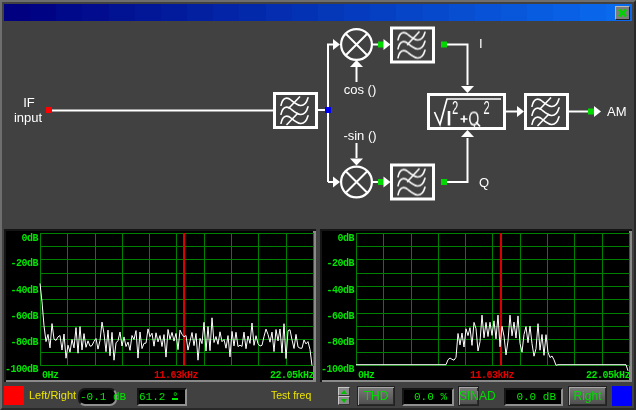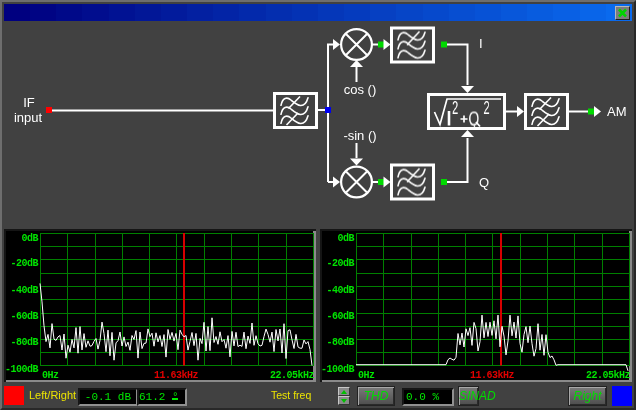--- a/index.html
+++ b/index.html
@@ -4,21 +4,21 @@
 html,body { width:636px; height:410px; overflow:hidden; }
 body { background:#414141; font-family:"Liberation Sans",sans-serif; position:relative; }
 .frame { position:absolute; inset:0; border-top:2px solid #6e6e6e; border-left:2px solid #6e6e6e; border-right:2px solid #282828; border-bottom:2px solid #282828; }
 .title { position:absolute; left:4px; top:4px; width:628px; height:17px; background:linear-gradient(to right,#000080 0.0%,#000080 4.2%,#000484 4.2%,#000484 8.3%,#000989 8.3%,#000989 12.5%,#010d8e 12.5%,#010d8e 16.7%,#011293 16.7%,#011293 20.8%,#021797 20.8%,#021797 25.0%,#021b9c 25.0%,#021b9c 29.2%,#0320a1 29.2%,#0320a1 33.3%,#0324a6 33.3%,#0324a6 37.5%,#0329ab 37.5%,#0329ab 41.7%,#042eaf 41.7%,#042eaf 45.8%,#0432b4 45.8%,#0432b4 50.0%,#0537b9 50.0%,#0537b9 54.2%,#053bbe 54.2%,#053bbe 58.3%,#0640c2 58.3%,#0640c2 62.5%,#0645c7 62.5%,#0645c7 66.7%,#0649cc 66.7%,#0649cc 70.8%,#074ed1 70.8%,#074ed1 75.0%,#0752d6 75.0%,#0752d6 79.2%,#0857da 79.2%,#0857da 83.3%,#085cdf 83.3%,#085cdf 87.5%,#0960e4 87.5%,#0960e4 91.7%,#0965e9 91.7%,#0965e9 95.8%,#0a6aee 95.8%,#0a6aee 100.0%); }
 .title span { position:absolute; left:4px; top:1px; color:#fff; font-size:12px; font-weight:bold; letter-spacing:0.1px; }
 .close { position:absolute; right:2px; top:2px; width:15px; height:14px; background:#7d7d7d; border-top:1px solid #b8b8b8; border-left:1px solid #b8b8b8; border-right:1px solid #1f1f1f; border-bottom:1px solid #1f1f1f; }
 .diag { position:absolute; left:0; top:22px; }
 .panel { position:absolute; top:229px; }
 .bar { position:absolute; left:0; top:384px; width:636px; height:22px; }
 .disp { position:absolute; background:#000; border:2px solid; border-color:#161616 #909090 #909090 #161616; color:#00ea00; font-family:"Liberation Mono",monospace; font-size:11px; text-align:right; white-space:nowrap; }
-.btn { position:absolute; background:linear-gradient(#7a7a7a,#4d4d4d); border:1px solid #222; box-shadow:inset 1px 1px 0 #a8a8a8, inset -1px -1px 0 #2a2a2a; color:#00dc00; font-size:12px; text-align:center;font-style:italic; }
+.btn { position:absolute; background:linear-gradient(#7a7a7a,#4d4d4d); border:1px solid #222; box-shadow:inset 1px 1px 0 #a8a8a8, inset -1px -1px 0 #2a2a2a; color:#00dc00; font-size:12px; text-align:center; }
 .ylab { position:absolute; color:#ece400; font-size:11px; white-space:nowrap; }
 </style></head>
 <body>
 <div class="frame"></div>
 <div class="title">
     <div class="close">
       <svg width="13" height="12" viewBox="0 0 13 12" style="position:absolute;left:0px;top:0px">
         <path d="M3,2.5 L10,9.5 M3,9.5 L10,2.5" stroke="#00d400" stroke-width="2.6"></path>
       </svg>
     </div>
@@ -136,28 +136,29 @@
     <text x="34" y="143" text-anchor="end" class="lab">-100dB</text>
     <path d="M181,4 V136.5" stroke="#d80000" stroke-width="2"></path>
     <polyline points="36,135.7 38,135.7 40,135.7 42,135.7 44,135.7 46,135.7 48,135.7 50,135.7 52,135.7 54,135.7 56,135.7 58,135.7 60,135.7 62,135.7 64,135.7 66,135.7 68,135.7 70,135.7 72,135.7 74,135.7 76,135.7 78,135.7 80,135.7 82,135.7 84,135.7 86,135.7 88,135.7 90,135.7 92,135.7 94,135.7 96,135.7 98,135.7 100,135.7 102,135.7 104,135.7 106,135.7 108,135.7 110,135.7 112,135.7 114,135.7 116,135.7 118,135.7 120,135.7 122,135.7 124,135.7 126,135.7 128,130.7 130,129.0 132,130.3 134,131.2 136,128.3 138,104.5 140,115.9 142,104.1 144,118.0 146,99.8 148,106.6 150,98.7 152,116.4 154,93.4 156,99.7 158,121.9 160,112.7 162,86.1 164,108.8 166,93.4 168,107.5 170,93.2 172,106.4 174,91.8 176,109.8 178,86.1 180,117.8 182,97.3 184,107.1 186,125.9 188,112.0 190,86.1 192,106.8 194,93.1 196,109.0 198,86.9 200,114.5 202,123.2 204,105.5 206,97.6 208,113.7 210,97.1 212,114.7 214,127.2 216,119.6 218,94.7 220,121.2 222,105.5 224,126.3 226,105.7 228,123.4 230,128.5 232,127.0 234,130.8 236,136.3 238,135.7 240,135.7 242,135.7 244,135.7 246,135.7 248,135.7 250,135.7 252,135.7 254,135.7 256,135.7 258,135.7 260,135.7 262,135.7 264,135.7 266,135.7 268,135.7 270,135.7 272,135.7 274,135.7 276,135.7 278,135.7 280,135.7 282,135.7 284,135.7 286,135.7 288,135.7 290,135.7 292,135.7 294,135.7 296,135.7 298,135.7 300,135.7 302,135.7 304,135.7 306,135.7 308,141.8" fill="none" stroke="#fff" stroke-width="1"></polyline>
     <text x="38" y="149" class="lab">0Hz</text>
     <text x="172" y="149" text-anchor="middle" class="lab" style="fill:#e00000">11.63kHz</text>
     <text x="310" y="149" text-anchor="end" class="lab">22.05kHz</text>
   </svg>
 <div class="bar">
  <div style="position:absolute;left:4px;top:2px;width:20px;height:19px;background:#f00"></div>
  <div class="ylab" style="left:29px;top:5px;">Left/Right</div>
- <div class="disp" style="left:78px;top:4px;width:60px;height:18px;line-height:14px;padding-right:5px;">-0.1 dB</div>
+ <div class="disp" style="left:78px;top:4px;width:39px;height:18px;line-height:14px;padding-right:5px;border-radius:7px;">-0.1 dB</div>
  <div class="disp" style="left:137px;top:4px;width:50px;height:18px;line-height:14px;padding-right:18px;">61.2 °<div style="position:absolute;right:7px;top:7.5px;width:6px;height:1.5px;background:#00ea00"></div></div>
  <div class="ylab" style="left:240px;top:5px;font-size:10.5px;margin-left:31px;">Test freq</div>
  <div style="position:absolute;left:338px;top:3px;width:12px;height:18px;background:#888;">
    <div style="position:absolute;top:0;width:12px;height:9px;background:#8a8a8a;border-top:1px solid #c8c8c8;border-left:1px solid #c8c8c8;border-right:1px solid #333;border-bottom:1px solid #333;">
         <div style="position:absolute;left:1.5px;top:1.5px;width:0;height:0;border-left:3.5px solid transparent;border-right:3.5px solid transparent;border-bottom:4.5px solid #00c000;"></div>
       </div>
    <div style="position:absolute;top:9px;width:12px;height:9px;background:#8a8a8a;border-top:1px solid #c8c8c8;border-left:1px solid #c8c8c8;border-right:1px solid #333;border-bottom:1px solid #333;">
         <div style="position:absolute;left:1.5px;top:2px;width:0;height:0;border-left:3.5px solid transparent;border-right:3.5px solid transparent;border-top:4.5px solid #00c000;"></div>
       </div>
  </div>
  <div class="btn" style="left:357px;top:2px;width:38px;height:20px;line-height:19px;">THD</div>
- <div class="disp" style="left:402px;top:4px;width:52px;height:18px;line-height:14px;padding-right:13px;">0.0 %</div>
+ <div class="disp" style="left:402px;top:4px;width:52px;height:18px;line-height:14px;padding-right:5px;">0.0 %</div>
  <div class="btn" style="left:458px;top:2px;width:21px;height:20px;line-height:19px;">SINAD</div>
+ <div class="disp" style="left:504px;top:4px;width:59px;height:18px;line-height:14px;padding-right:5px;">0.0 dB</div>
  <div class="btn" style="left:568px;top:2px;width:39px;height:20px;line-height:19px;">Right</div>
  <div style="position:absolute;left:612px;top:2px;width:20px;height:20px;background:#0000ff"></div>
 </div>
 </body></html>

